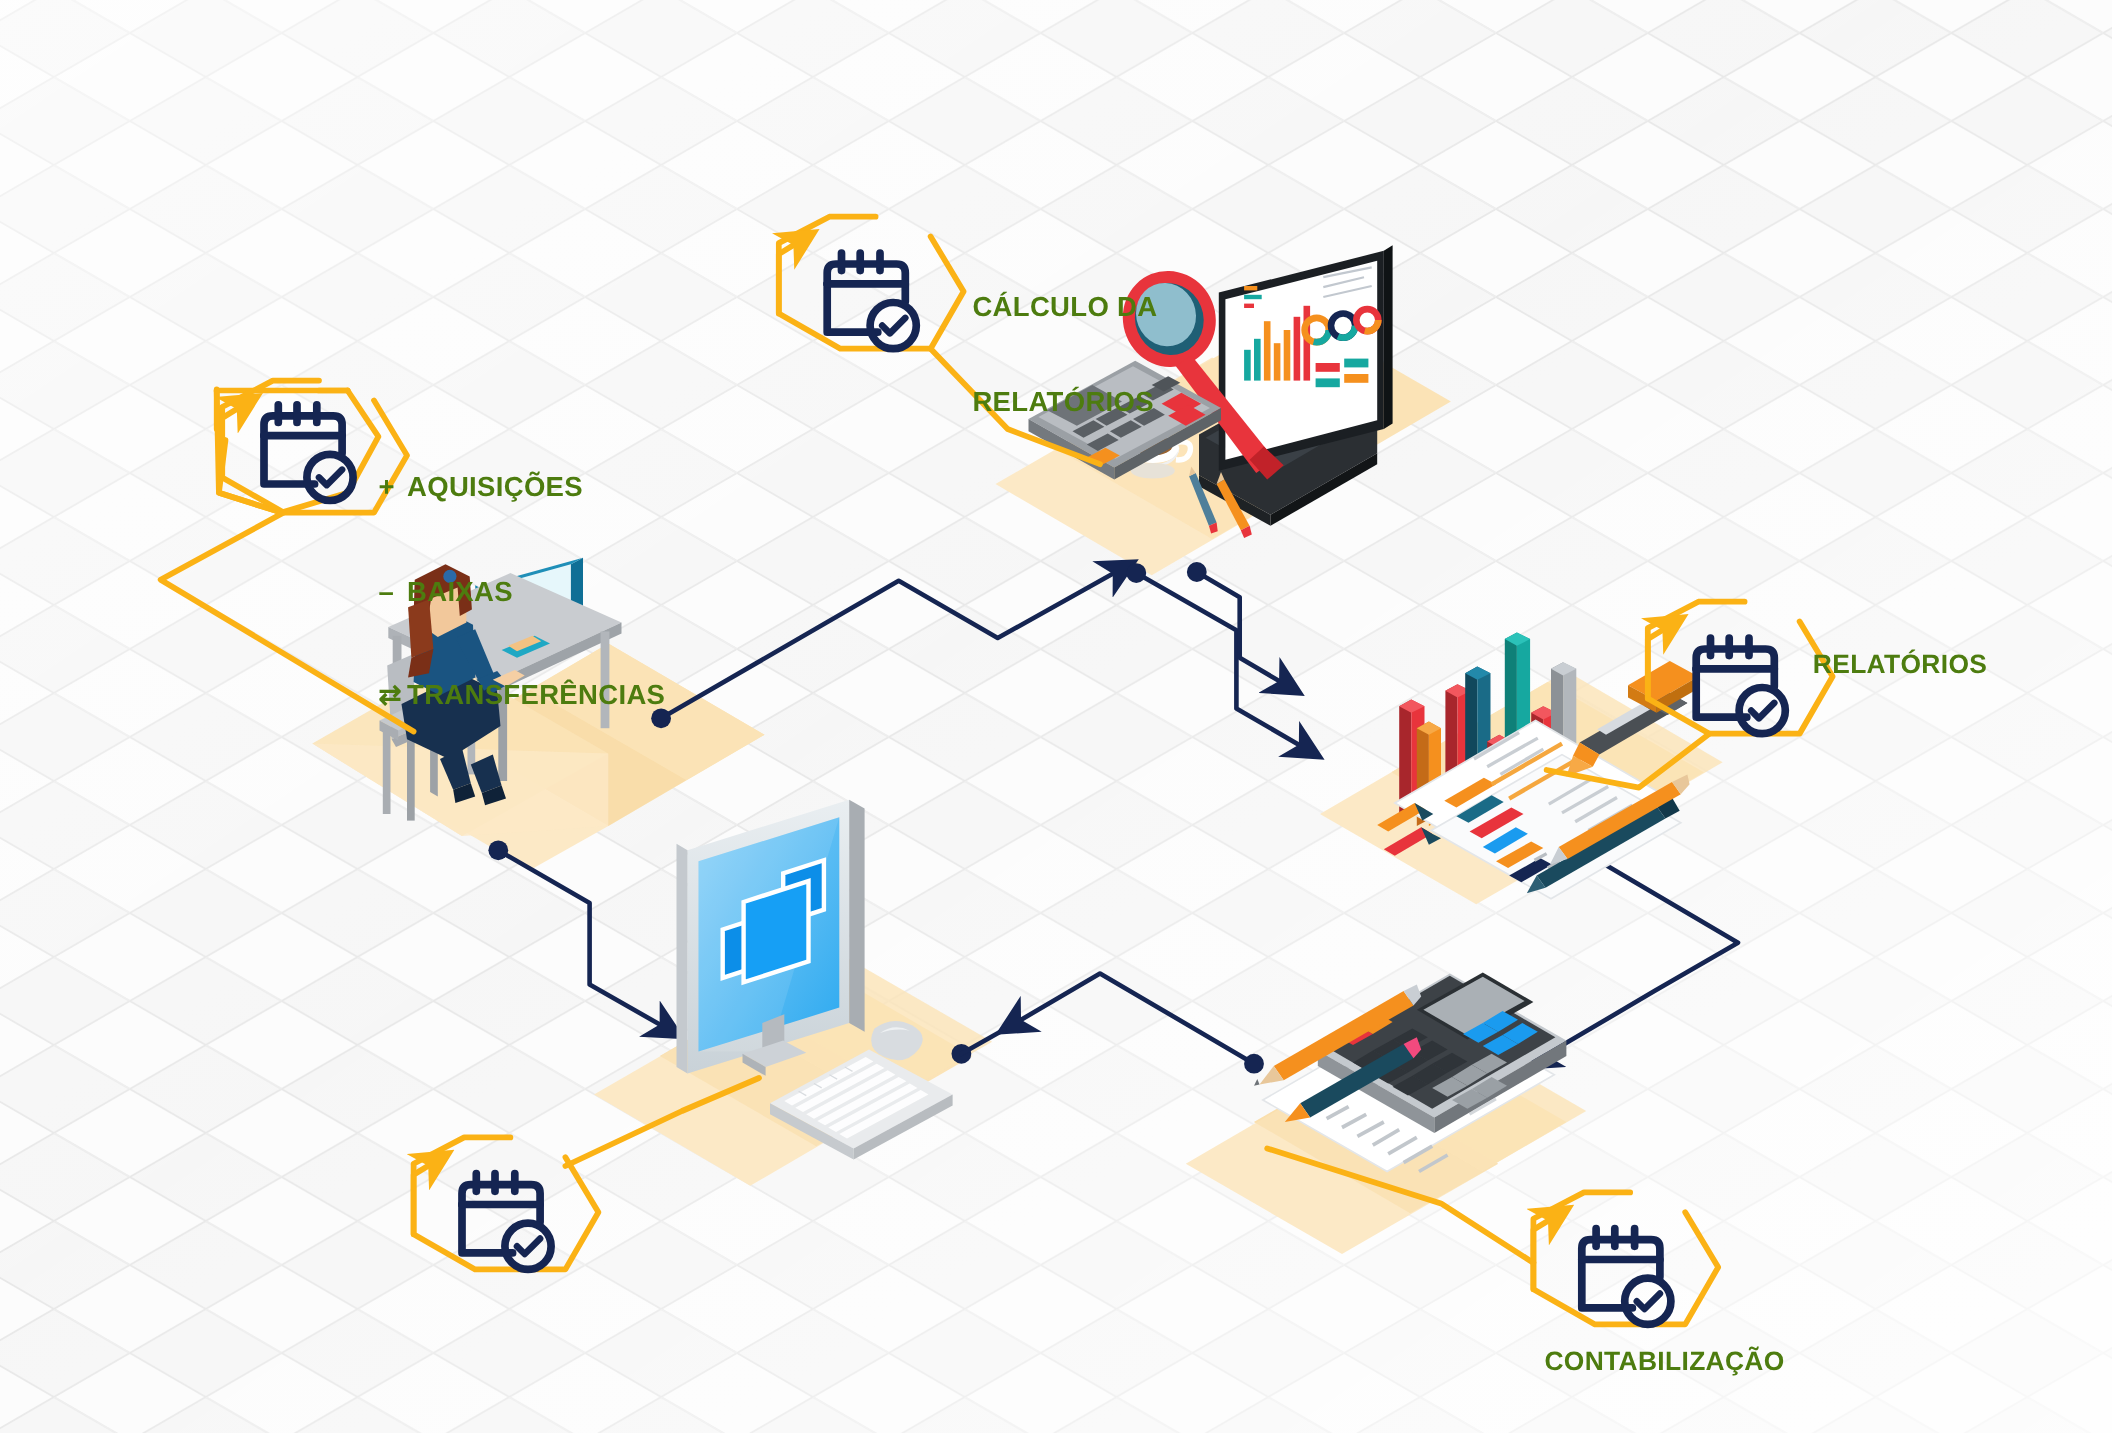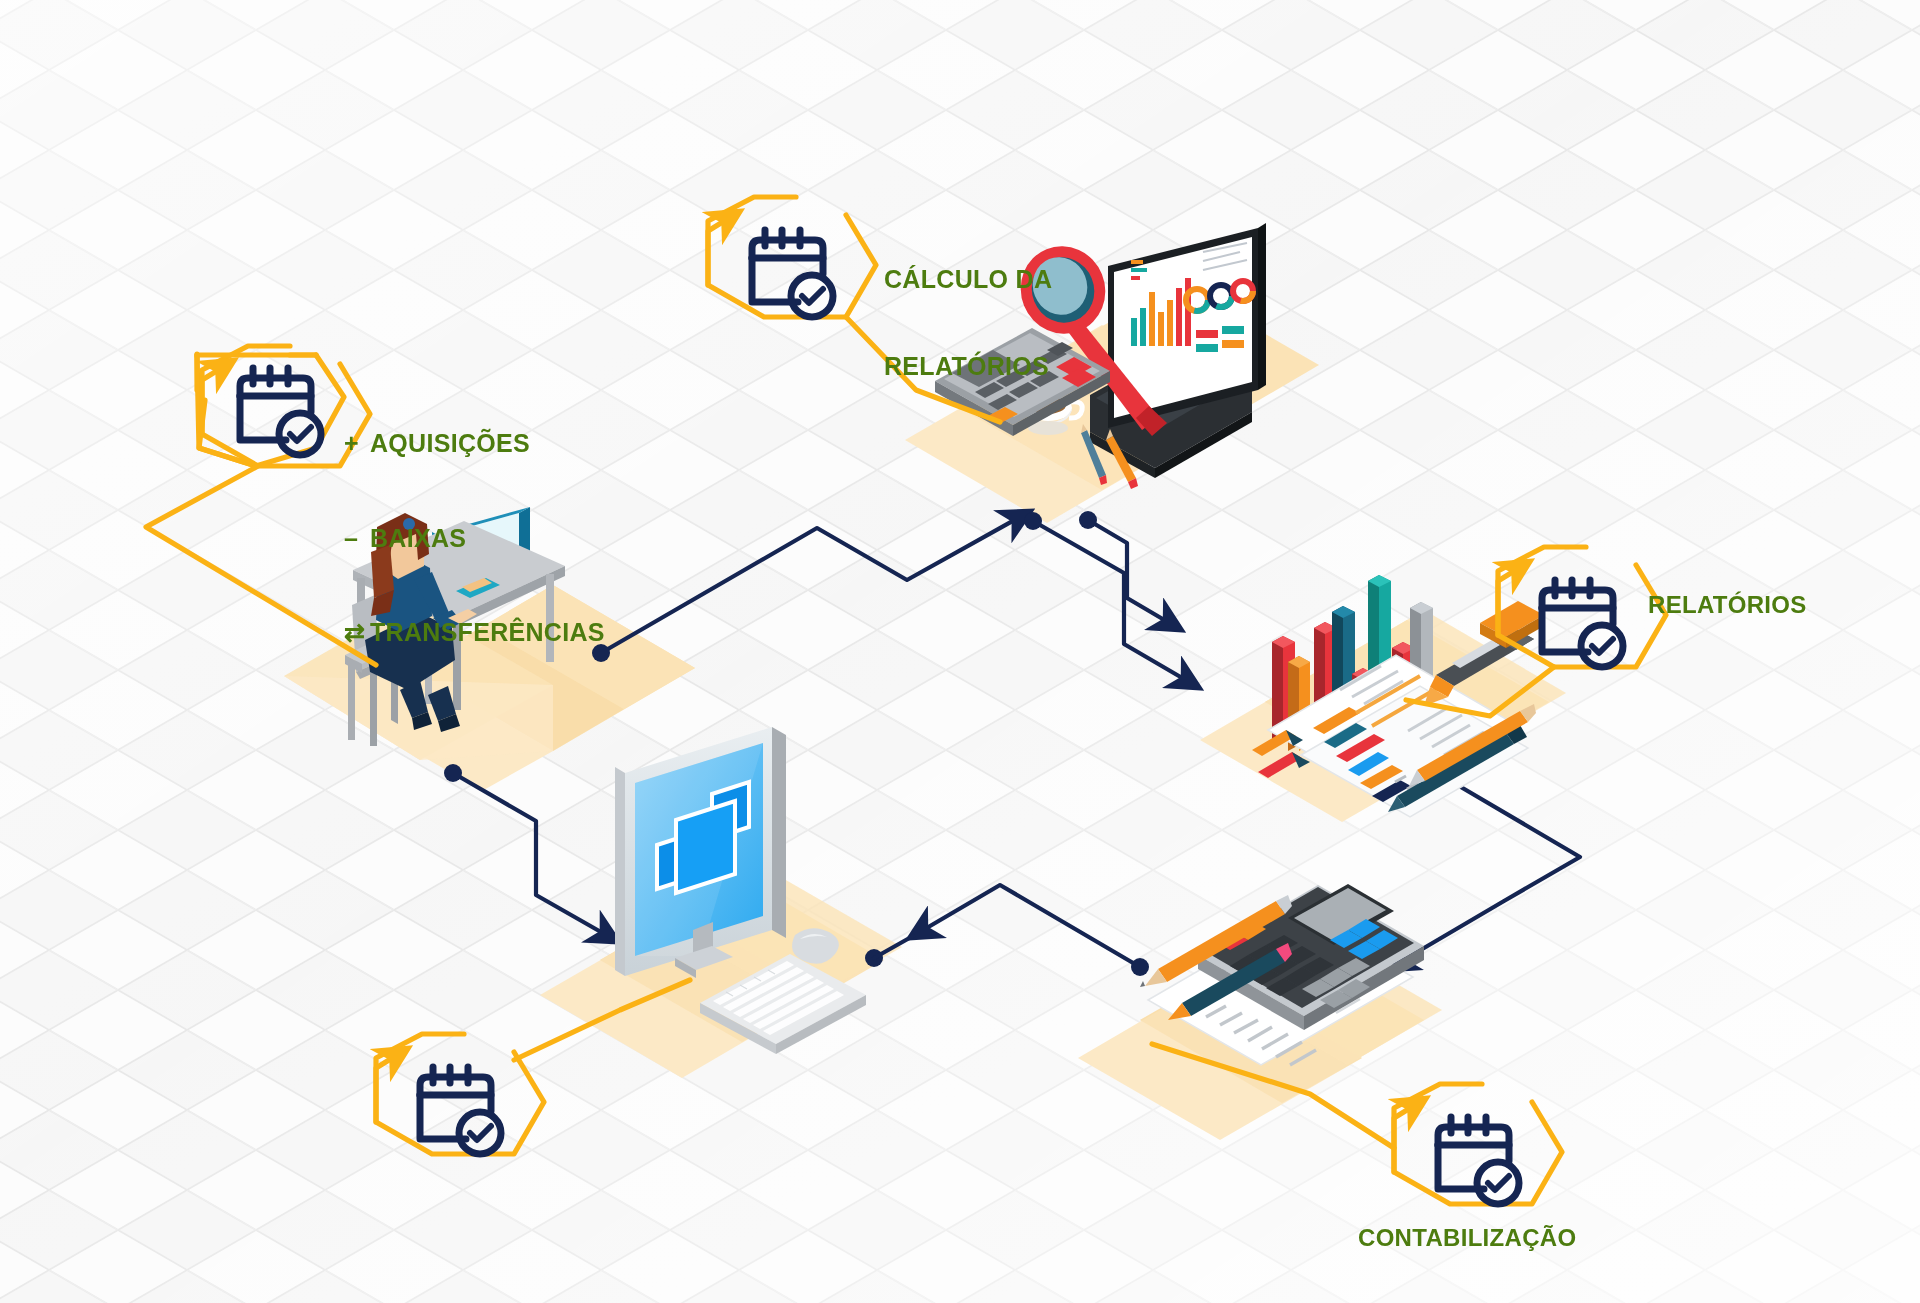--- a/index.html
+++ b/index.html
@@ -633,18 +633,18 @@
 
 <div class="lbl lbl-big" style="left:884px; top:206px;">
   <div>CÁLCULO DA</div>
   <div>RELATÓRIOS</div>
 </div>
 
 <div class="lbl lbl-mid" style="left:1648px; top:535px;">
   <div>RELATÓRIOS</div>
 </div>
 
-<div class="lbl lbl-mid" style="left:1358px; top:1168px;">
+<div class="lbl lbl-mid" style="left:1404px; top:1168px;">
   <div>CONTABILIZAÇÃO</div>
 </div>
 
 
 </div>
 
 </body></html>

